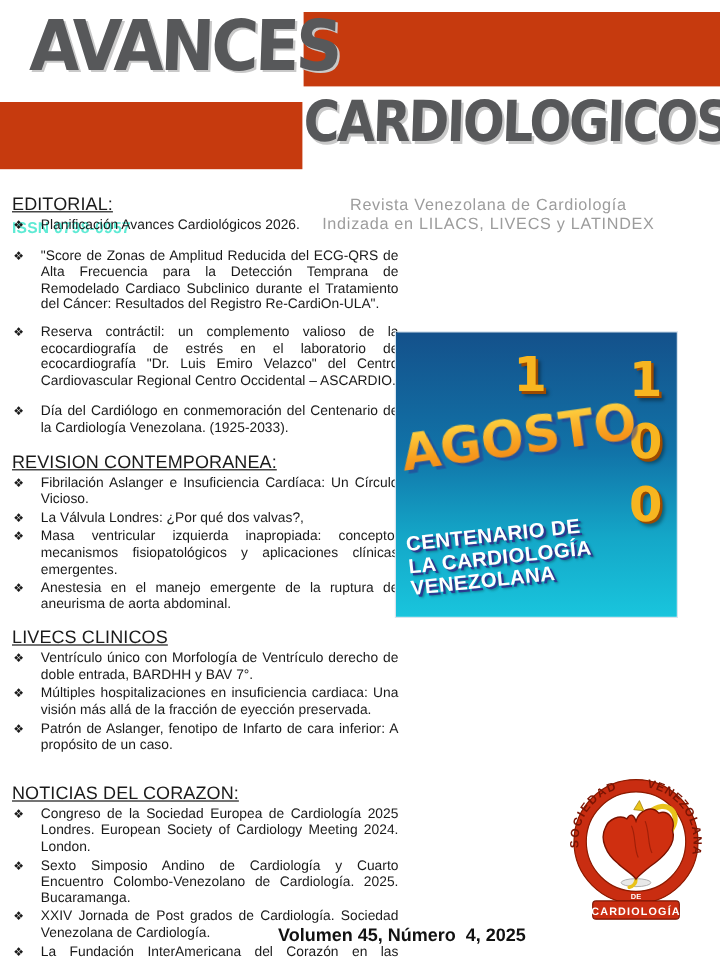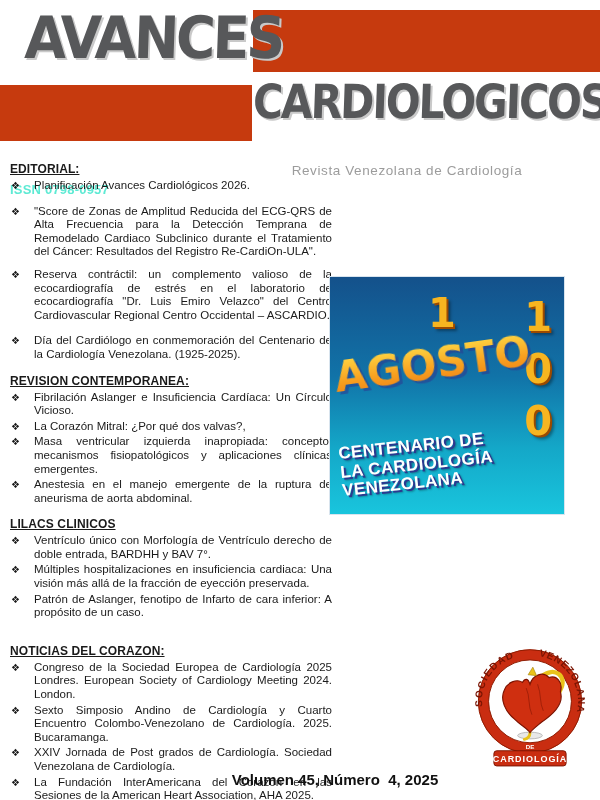--- a/index.html
+++ b/index.html
@@ -34,21 +34,21 @@
   .subtitle {
     position:absolute; left:228px; top:146px; width:358px; text-align:center;
     color:#9c9c9c; font-size:13.5px; line-height:16px; letter-spacing:0.6px;margin-top:17px;
   }
 
   
   .toc { position:absolute; left:10px; top:162px; width:324px; }
   .toc-section { margin:0 0 12px 0; }
   .toc-section.gap-lg { margin-top:24px; }
   .toc-heading {
-    margin:0 0 3px 0; font-size:12px; font-weight:bold;
+    margin:0 0 3px 0; font-size:15px; font-weight:normal;
     text-decoration:underline; letter-spacing:0.1px;
   }
   .toc-items { list-style:none; margin:0; padding:0; }
   .toc-item { display:flex; font-size:11.5px; line-height:13.6px; margin-bottom:2px; }
   .toc-section:nth-child(2) .toc-item { margin-bottom:9px; }
   .bullet { flex:none; width:23px; padding-left:1px; font-size:10px; line-height:13.6px; }
   .item-text { flex:1; text-align:justify; padding-right:2px; }
 
   
   .poster {
@@ -100,20 +100,21 @@
 
   <div class="redbar-left">
     <div class="issn-block">
       <div>ISSN 0798-0957</div>
     </div>
   </div>
   <div class="title-cardio">CARDIOLOGICOS</div>
 
   <div class="subtitle">
     <div>Revista Venezolana de Cardiología</div>
+    <div>Indizada en LILACS, LIVECS y LATINDEX</div>
   </div>
 
   <div class="toc" id="toc">
     <section class="toc-section">
       <h3 class="toc-heading">EDITORIAL:</h3>
       <ul class="toc-items">
     <li class="toc-item">
       <span class="bullet">❖</span>
       <span class="item-text">Planificación Avances Cardiológicos 2026.</span>
     </li>
@@ -131,52 +132,52 @@
       <span class="bullet">❖</span>
       <span class="item-text">Reserva contráctil: un complemento valioso de la ecocardiografía de estrés en el laboratorio de ecocardiografía "Dr. Luis Emiro Velazco" del Centro Cardiovascular Regional Centro Occidental – ASCARDIO.</span>
     </li>
   </ul>
     </section>
 
     <section class="toc-section">
       <ul class="toc-items">
     <li class="toc-item">
       <span class="bullet">❖</span>
-      <span class="item-text">Día del Cardiólogo en conmemoración del Centenario de la Cardiología Venezolana.  (1925-2025).</span>
+      <span class="item-text">Día del Cardiólogo en conmemoración del Centenario de la Cardiología Venezolana.  (1925-2033).</span>
     </li>
   </ul>
     </section>
 
     <section class="toc-section">
       <h3 class="toc-heading">REVISION CONTEMPORANEA:</h3>
       <ul class="toc-items">
     <li class="toc-item">
       <span class="bullet">❖</span>
       <span class="item-text">Fibrilación Aslanger e Insuficiencia Cardíaca: Un Círculo Vicioso.</span>
     </li>
 
     <li class="toc-item">
       <span class="bullet">❖</span>
-      <span class="item-text">La Corazón Mitral: ¿Por qué dos valvas?,</span>
+      <span class="item-text">La Válvula Londres: ¿Por qué dos valvas?,</span>
     </li>
 
     <li class="toc-item">
       <span class="bullet">❖</span>
       <span class="item-text">Masa ventricular izquierda inapropiada: concepto, mecanismos fisiopatológicos y aplicaciones clínicas emergentes.</span>
     </li>
 
     <li class="toc-item">
       <span class="bullet">❖</span>
       <span class="item-text">Anestesia en el manejo emergente de la ruptura de aneurisma de aorta abdominal.</span>
     </li>
   </ul>
     </section>
 
     <section class="toc-section">
-      <h3 class="toc-heading">LILACS CLINICOS</h3>
+      <h3 class="toc-heading">LIVECS CLINICOS</h3>
       <ul class="toc-items">
     <li class="toc-item">
       <span class="bullet">❖</span>
       <span class="item-text">Ventrículo único con Morfología de Ventrículo derecho de doble entrada, BARDHH y BAV 7°.</span>
     </li>
 
     <li class="toc-item">
       <span class="bullet">❖</span>
       <span class="item-text">Múltiples hospitalizaciones en insuficiencia cardiaca: Una visión más allá de la fracción de eyección preservada.</span>
     </li>

